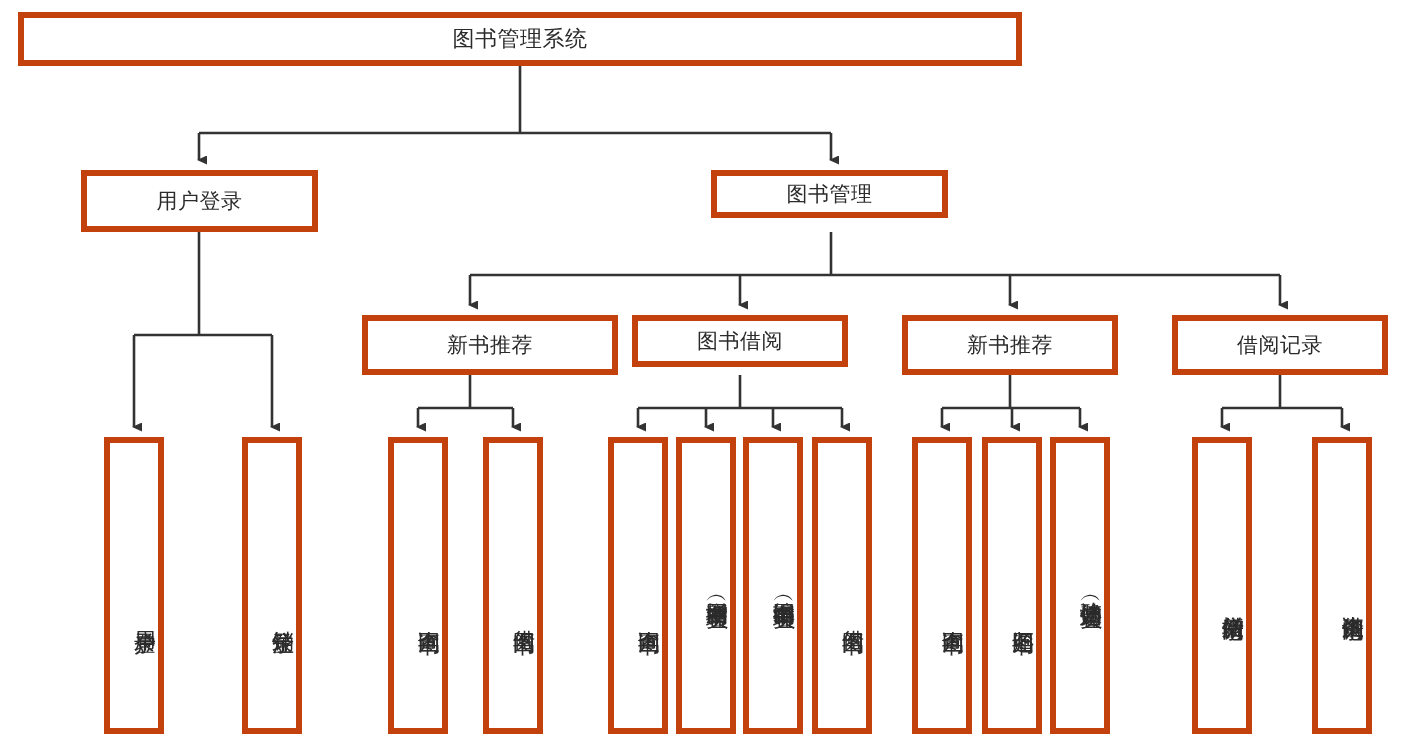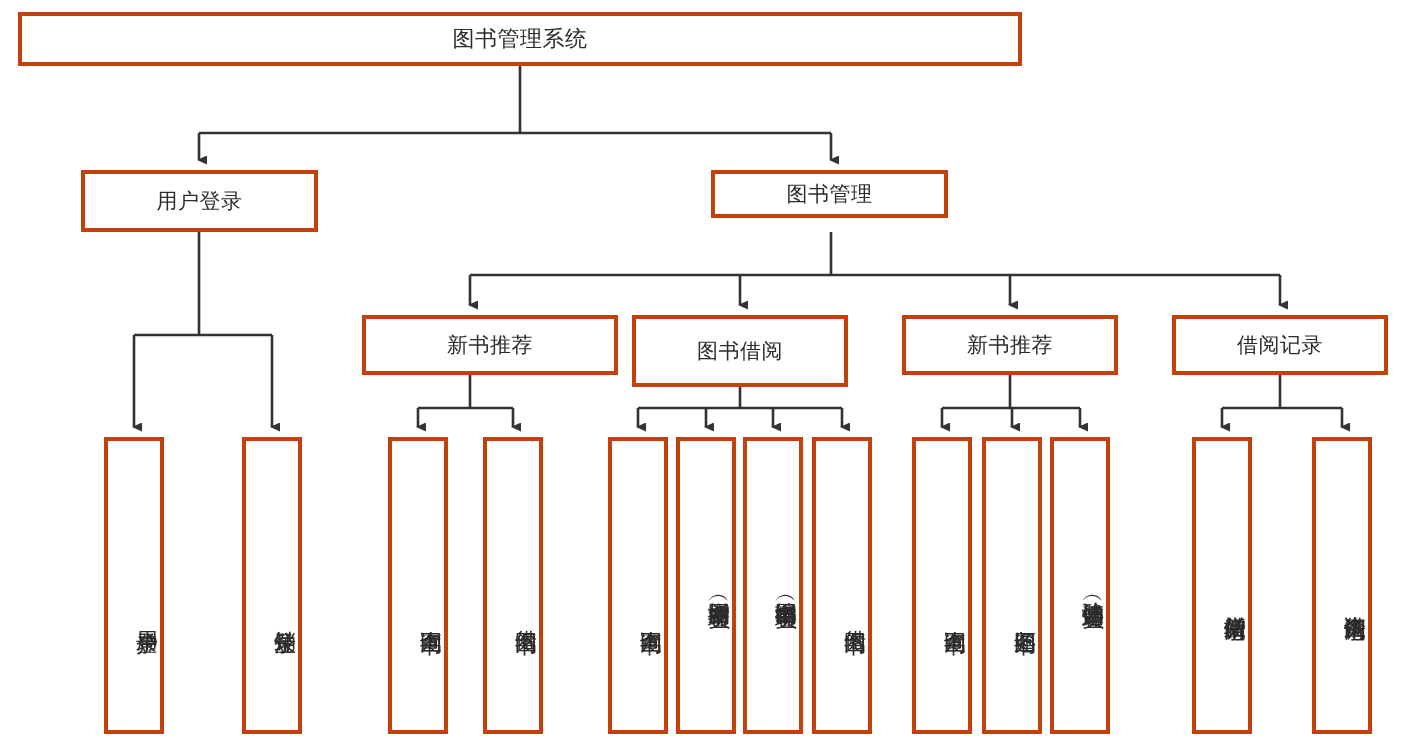--- a/index.html
+++ b/index.html
@@ -21,21 +21,21 @@
     position: absolute;
     left: 0;
     top: 0;
     width: 1405px;
     height: 747px;
     pointer-events: none;
   }
   .node {
     position: absolute;
     box-sizing: border-box;
-    border: 4px solid #c2410c;
+    border: 6px solid #c2410c;
     background: #ffffff;
     display: flex;
     align-items: center;
     justify-content: center;
     color: #2b2b2b;
     line-height: 1.18;
     text-align: left;
   }
   .node-h {
     font-size: 21px;
@@ -122,21 +122,21 @@
       <path d="M1342,408 L1342,427" marker-end="url(#arrowhead)"></path>
     </g>
   </svg>
 
   <div class="node node-h node-root" style="left: 18px; top: 12px; width: 1004px; height: 54px;">图书管理系统</div>
 
   <div class="node node-h" style="left: 81px; top: 170px; width: 237px; height: 62px;">用户登录</div>
   <div class="node node-h" style="left: 711px; top: 170px; width: 237px; height: 48px;">图书管理</div>
 
   <div class="node node-h" style="left: 362px; top: 315px; width: 256px; height: 60px;">新书推荐</div>
-  <div class="node node-h" style="left: 632px; top: 315px; width: 216px; height: 72px;">图书借阅</div>
+  <div class="node node-h" style="left: 632px; top: 315px; width: 216px; height: 52px;">图书借阅</div>
   <div class="node node-h" style="left: 902px; top: 315px; width: 216px; height: 60px;">新书推荐</div>
   <div class="node node-h" style="left: 1172px; top: 315px; width: 216px; height: 60px;">借阅记录</div>
 
   <div class="node node-v" style="left: 104px; top: 437px; width: 60px; height: 297px;">用户登录</div>
   <div class="node node-v" style="left: 242px; top: 437px; width: 60px; height: 297px;">注销登录</div>
   <div class="node node-v" style="left: 388px; top: 437px; width: 60px; height: 297px;">查询图书</div>
   <div class="node node-v" style="left: 483px; top: 437px; width: 60px; height: 297px;">借阅图书</div>
   <div class="node node-v" style="left: 608px; top: 437px; width: 60px; height: 297px;">查询图书</div>
   <div class="node node-v tall-text" style="left: 676px; top: 437px; width: 60px; height: 297px;">新增图书（管理员）</div>
   <div class="node node-v tall-text" style="left: 743px; top: 437px; width: 60px; height: 297px;">编辑图书（管理员）</div>

